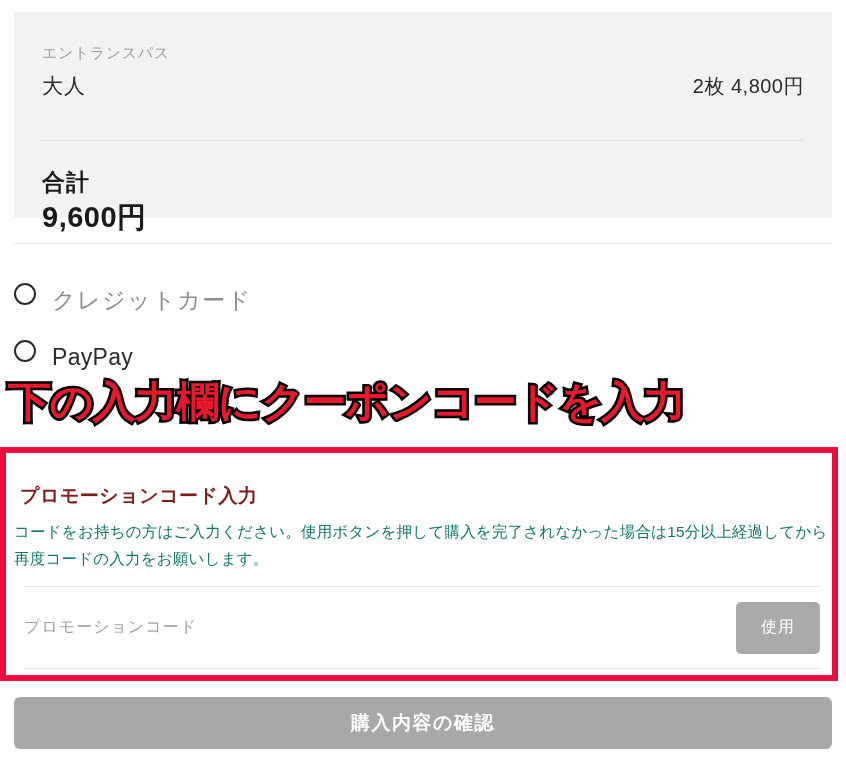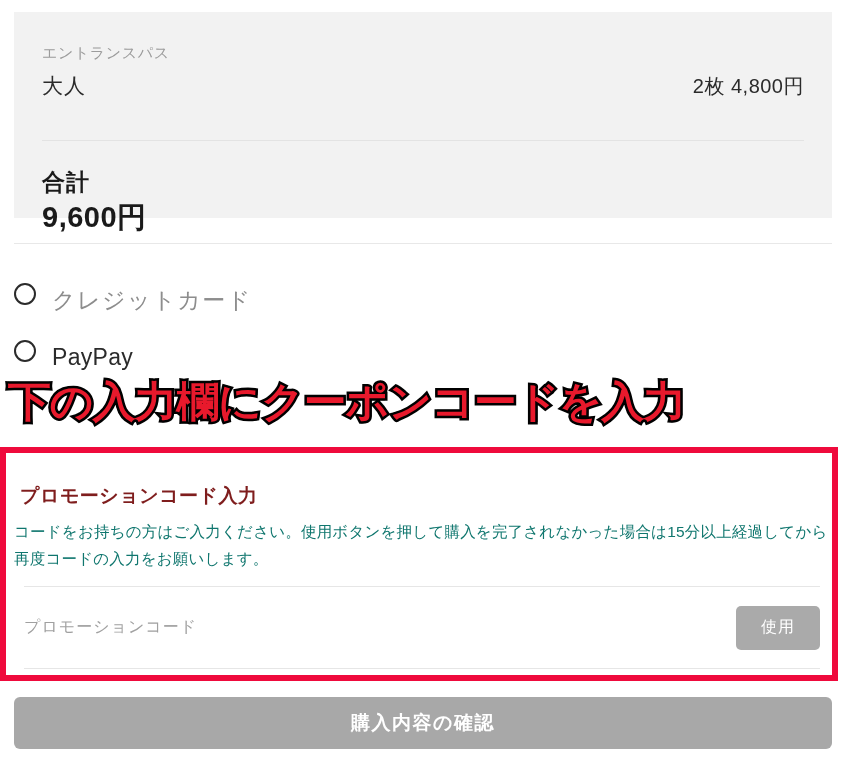--- a/index.html
+++ b/index.html
@@ -216,21 +216,21 @@
     padding: 0;
     height: 40px;
   }
   .promo-input::placeholder {
     color: #a0a0a0;
     letter-spacing: 1px;
   }
   .apply-button {
     flex: 0 0 auto;
     width: 84px;
-    height: 44px;
+    height: 52px;
     background: #aaaaaa;
     border: 0;
     border-radius: 5px;
     color: #ffffff;
     font-family: "Liberation Sans", "DejaVu Sans", sans-serif;
     font-size: 16px;
     letter-spacing: 1px;
     cursor: pointer;
   }
 

